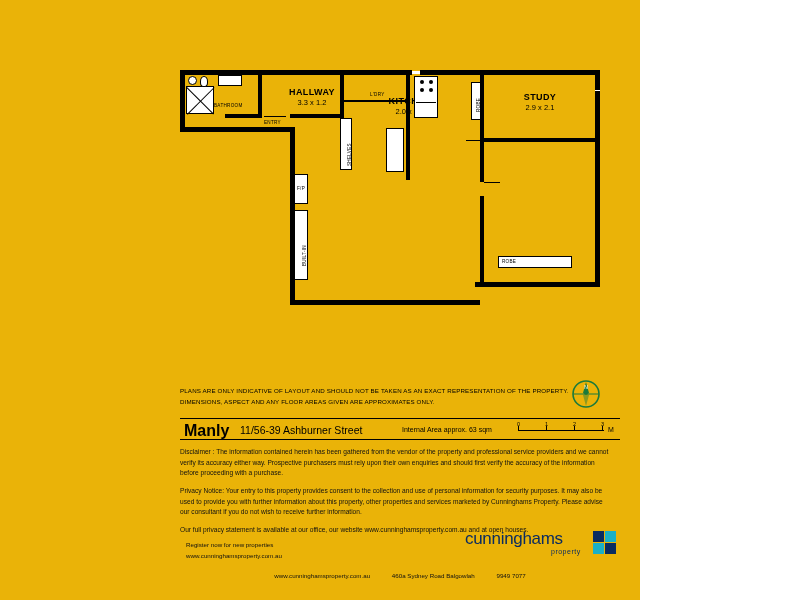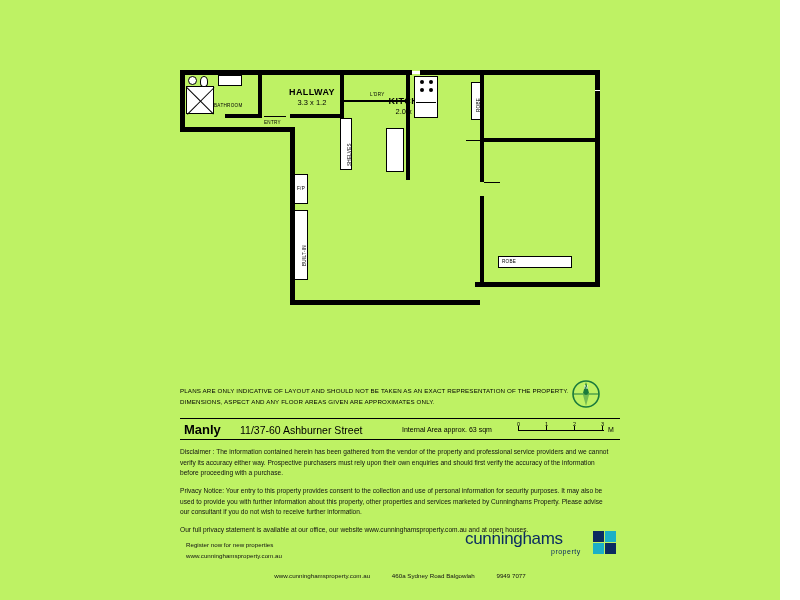--- a/index.html
+++ b/index.html
@@ -11,23 +11,23 @@
     width: 800px;
     height: 600px;
     font-family: "Liberation Sans", sans-serif;
     color: #111111;
     position: relative;
     overflow: hidden;
   }
   #page {
     position: absolute;
     left: 0; top: 0;
-    width: 780px;
+    width: 640px;
     height: 600px;
-    background: #bef264;
+    background: #eab308;
   }
 
   
   #plan {
     position: absolute;
     left: 180px;
     top: 70px;
     width: 420px;
     height: 240px;
   }
@@ -107,21 +107,21 @@
     width: 440px;
     height: 22px;
     border-top: 1.5px solid #000000;
     border-bottom: 1.5px solid #000000;
     box-sizing: border-box;
   }
   #suburb {
     position: absolute;
     left: 4px;
     top: 3px;
-    font-size: 13px;
+    font-size: 16px;
     font-weight: bold;
     color: #000000;
   }
   #street {
     position: absolute;
     left: 60px;
     top: 4.5px;
     font-size: 10.5px;
     color: #000000;
   }
@@ -288,20 +288,24 @@
       <div class="room-dims">2.0 x 1.3</div>
     </div>
     <div class="fixture" style="left:234px; top:6px; width:24px; height:42px;"></div>
     <div class="fixture" style="left:206px; top:58px; width:18px; height:44px;"></div>
     <div class="dot" style="left:240px; top:10px; width:4px; height:4px;"></div>
     <div class="dot" style="left:249px; top:10px; width:4px; height:4px;"></div>
     <div class="dot" style="left:240px; top:18px; width:4px; height:4px;"></div>
     <div class="dot" style="left:249px; top:18px; width:4px; height:4px;"></div>
     <div class="thin" style="left:236px; top:32px; width:20px; height:1px;"></div>
 
+    <div class="room-label" style="left:305px; top:22px; width:110px;">
+      <div class="room-name">STUDY</div>
+      <div class="room-dims">2.9 x 2.1</div>
+    </div>
     <div class="fixture" style="left:291px; top:12px; width:10px; height:38px;"></div>
     <div class="tiny-label vert" style="left:296px; top:42px;">ROBE</div>
 
 
     <div class="fixture" style="left:160px; top:48px; width:12px; height:52px;"></div>
     <div class="tiny-label vert" style="left:167px; top:96px;">SHELVES</div>
 
     <div class="fixture" style="left:114px; top:104px; width:14px; height:30px;"></div>
     <div class="tiny-label" style="left:117px; top:116px;">F/P</div>
     <div class="fixture" style="left:114px; top:140px; width:14px; height:70px;"></div>
@@ -325,21 +329,21 @@
       <circle cx="16" cy="16" r="13" fill="none" stroke="#1a7a3c" stroke-width="1.6"></circle>
       <path d="M16 4 L19 15 L16 17 L13 15 Z" fill="#1a7a3c"></path>
       <path d="M16 28 L13 17 L16 15 L19 17 Z" fill="#1a7a3c" opacity="0.45"></path>
       <line x1="3" y1="16" x2="29" y2="16" stroke="#1a7a3c" stroke-width="1"></line>
       <text x="16" y="11" font-size="5" fill="#ffffff" text-anchor="middle" font-family="Liberation Sans, sans-serif">N</text>
     </svg>
   </div>
 
   <div id="title-bar">
     <div id="suburb">Manly</div>
-    <div id="street">11/37-60 Ashburner Street</div>
+    <div id="street">11/56-39 Ashburner Street</div>
     <div id="area">Internal Area approx.  63 sqm</div>
     <div id="scale">
       <div class="scale-tickline"></div>
       <div class="scale-tick" style="left:0px;"></div>
       <div class="scale-tick" style="left:28px;"></div>
       <div class="scale-tick" style="left:56px;"></div>
       <div class="scale-tick" style="left:84px;"></div>
       <div class="scale-num" style="left:-1px;">0</div>
       <div class="scale-num" style="left:27px;">1</div>
       <div class="scale-num" style="left:55px;">2</div>

